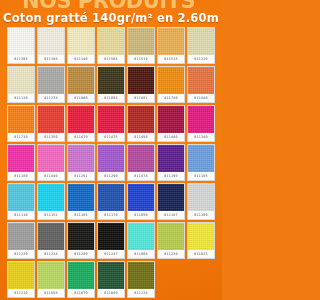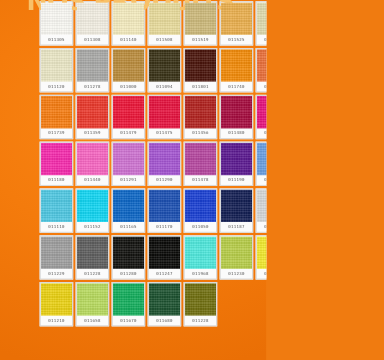--- a/index.html
+++ b/index.html
@@ -12,21 +12,21 @@
   }
   
   #page-bg{
     position:absolute;inset:0;
     background:
       radial-gradient(120% 70% at 50% 34%, #f98615 0%, #f47b0c 48%, #ea6f05 100%);
     z-index:0;
   }
   #page{
     position:absolute;inset:0;z-index:1;
-    display:flex;flex-direction:row;
+    display:flex;flex-direction:column;
   }
   
   .header{
     position:relative;
     height:26px;flex:0 0 26px;
   }
   .brand-title{
     position:absolute;
     left:22px;top:-9px;
     font-size:21px;
@@ -103,20 +103,23 @@
 </style>
 </head>
 <body>
 
 <div id="page-bg"></div>
 
 <div id="page">
 
   <div class="header">
     <div class="brand-title">NOS PRODUITS</div>
+    <div class="subtitle-band">
+      <span class="subtitle">Coton gratté 140gr/m² en 2.60m</span>
+    </div>
   </div>
 
   <div class="grid-wrap">
 
   <div class="grid-row">
         <div class="swatch">
           <div class="swatch-chip" style="background-color: rgb(247, 246, 241);"></div>
           <div class="swatch-code">011305</div>
         </div>
         <div class="swatch">

